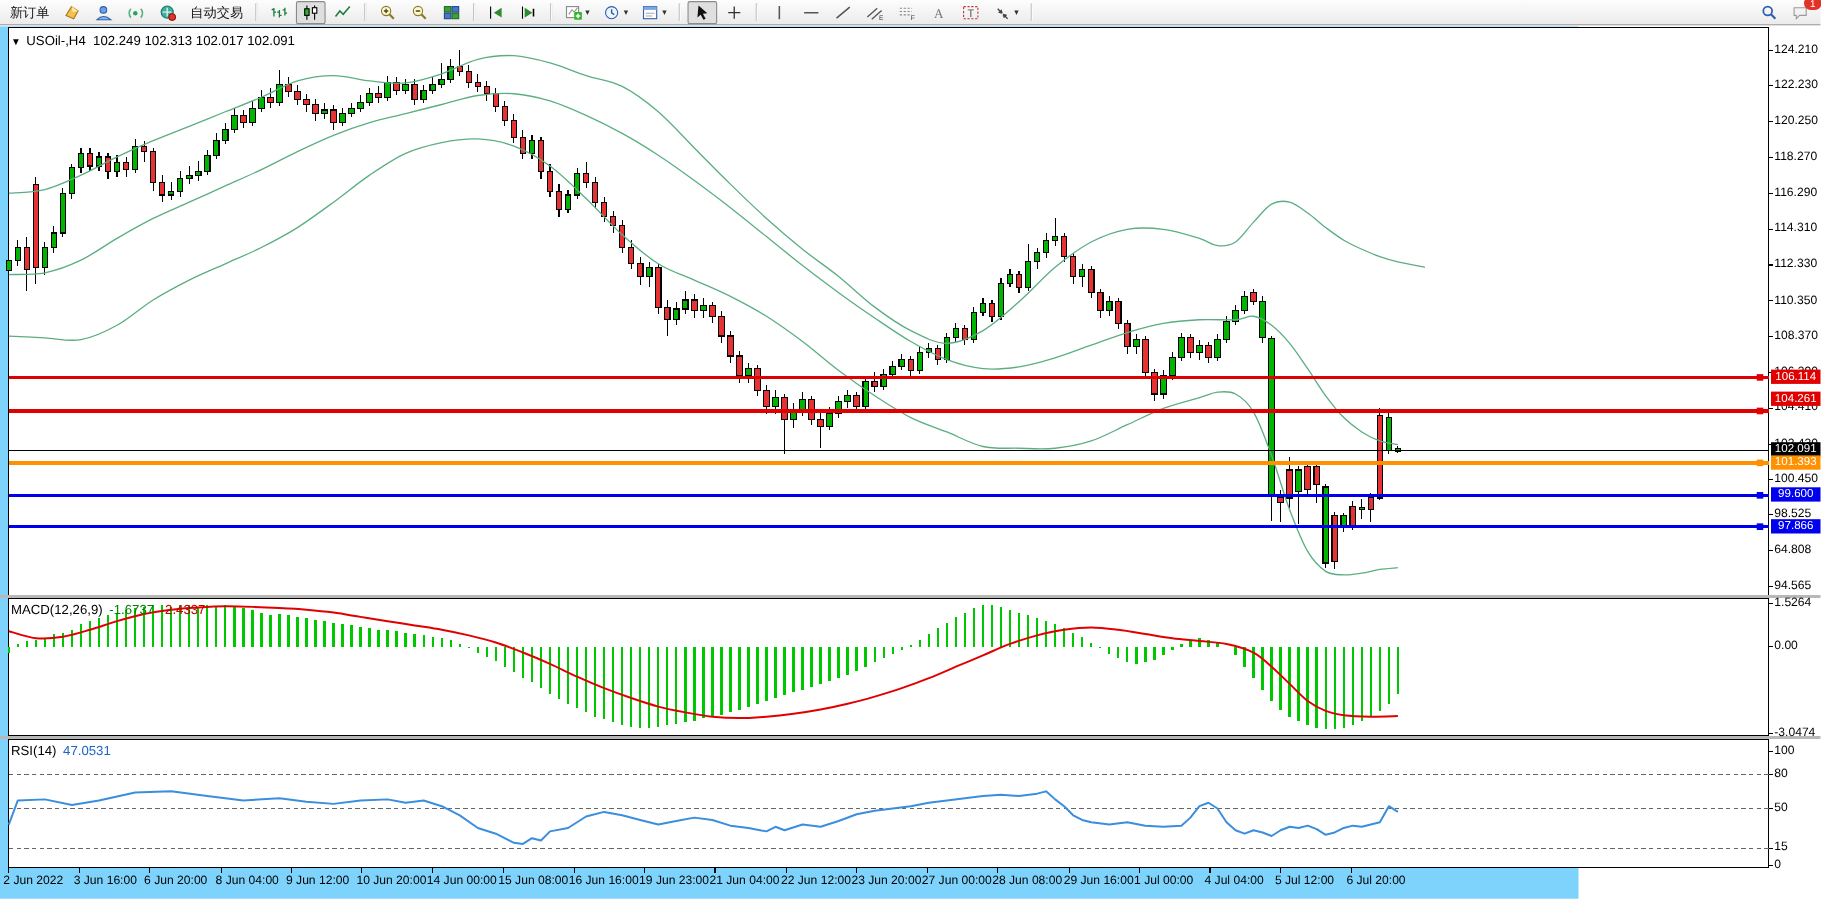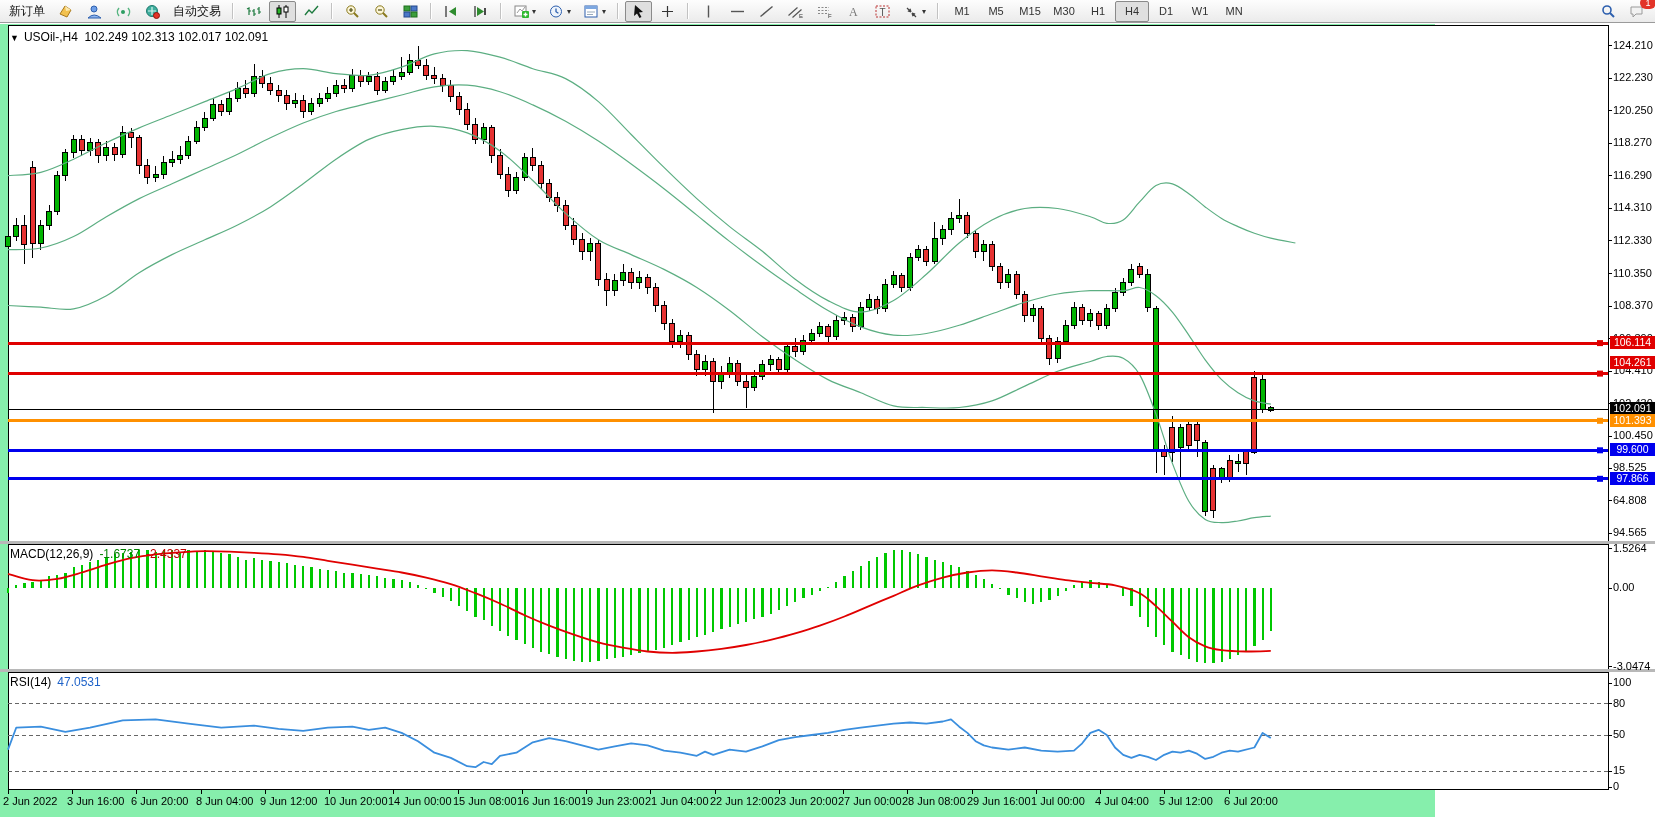--- a/index.html
+++ b/index.html
@@ -13,21 +13,21 @@
   .tbtn.pressed{border:1px solid #8a8a8a;background:#dfdfdf;}
   .tsep{width:1px;height:16px;background:#c2c2c2;margin:0 4px;border-right:1px solid #fff;}
   .tf{font-size:11px;color:#333;min-width:24px;}
   .caret{font-size:8px;color:#333;margin-left:2px;}
   .icon16{width:17px;height:15px;display:block;}
   #spacer{flex:1;}
   .bubble{position:relative;}
   .badge{position:absolute;top:-5px;right:-6px;min-width:12px;height:12px;border-radius:7px;
     background:#e23328;color:#fff;font-size:9px;line-height:12px;text-align:center;padding:0 2px;}
   
-  #chart-area{position:absolute;left:0;top:24px;width:1435px;height:793px;background:#86efac;}
+  #chart-area{position:absolute;left:0;top:24px;width:1435px;height:793px;background:#7dd3fc;}
   #chart-svg{position:absolute;left:0;top:0;}
   .axis-label{position:absolute;font-size:11px;color:#000;white-space:nowrap;}
   .time-label{position:absolute;font-size:11px;color:#000;white-space:nowrap;}
   .tag{position:absolute;left:1610px;width:45px;height:13px;font-size:10.5px;line-height:13px;
     text-align:center;color:#fff;white-space:nowrap;}
   #main-title{position:absolute;left:10px;top:6px;font-size:12px;color:#000;}
   #main-title .tri{font-size:9px;margin-right:5px;}
   .ind-label{position:absolute;left:10px;font-size:12px;color:#000;}
   .val-green{color:#008000;margin-left:6px;}
   .val-red{color:#c00000;margin-left:6px;}
@@ -195,31 +195,20 @@
       </svg>
   </div>
   <div class="tbtn">
     <svg class="icon16" viewBox="0 0 17 15">
         <path d="M4 4l4 4M8 8l-1-3.2M8 8l-3.2-1" stroke="#444" stroke-width="1.2" fill="none"></path>
         <path d="M13 13l-4-4m0 0l1 3.2M9 9l3.2 1" stroke="#444" stroke-width="1.2" fill="none"></path>
       </svg>
     <span class="caret">▾</span>
   </div>
   <div class="tsep"></div>
-  <div id="timeframe-group" style="display:flex;align-items:center;">
-      <div class="tbtn tf">M1</div>
-      <div class="tbtn tf">M5</div>
-      <div class="tbtn tf">M15</div>
-      <div class="tbtn tf">M30</div>
-      <div class="tbtn tf">H1</div>
-      <div class="tbtn tf pressed">H4</div>
-      <div class="tbtn tf">D1</div>
-      <div class="tbtn tf">W1</div>
-      <div class="tbtn tf">MN</div>
-    </div>
   <div id="spacer"></div>
   <div class="tbtn">
     <svg class="icon16" viewBox="0 0 17 15">
         <circle cx="7" cy="6" r="4" fill="none" stroke="#2d5fae" stroke-width="1.6"></circle>
         <path d="M10 9l4 4" stroke="#2d5fae" stroke-width="2"></path>
       </svg>
   </div>
   <div class="tbtn bubble">
     <svg class="icon16" viewBox="0 0 17 15">
         <path d="M2 3h11v7H7l-3 3v-3H2z" fill="#f2f2f2" stroke="#9a9a9a"></path>

